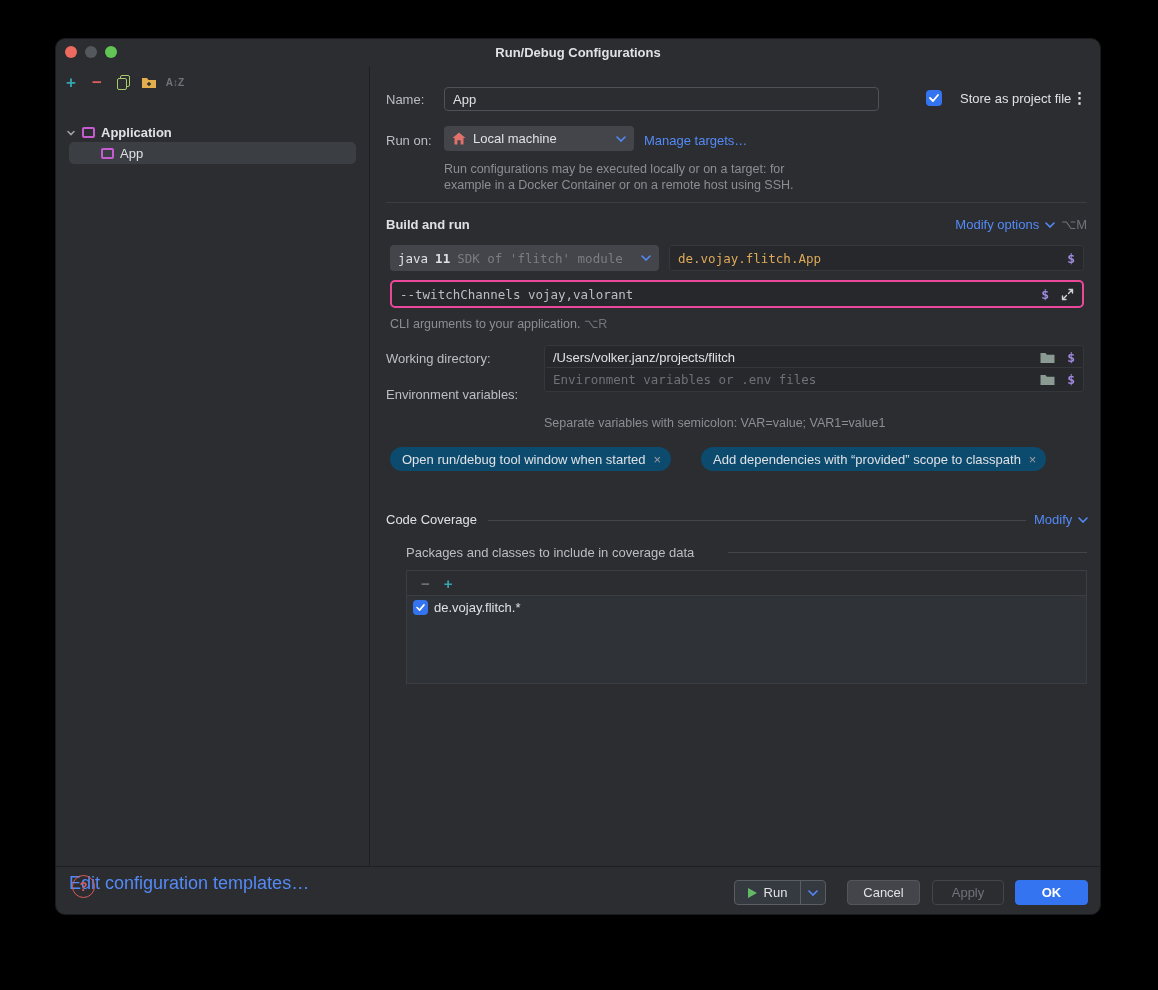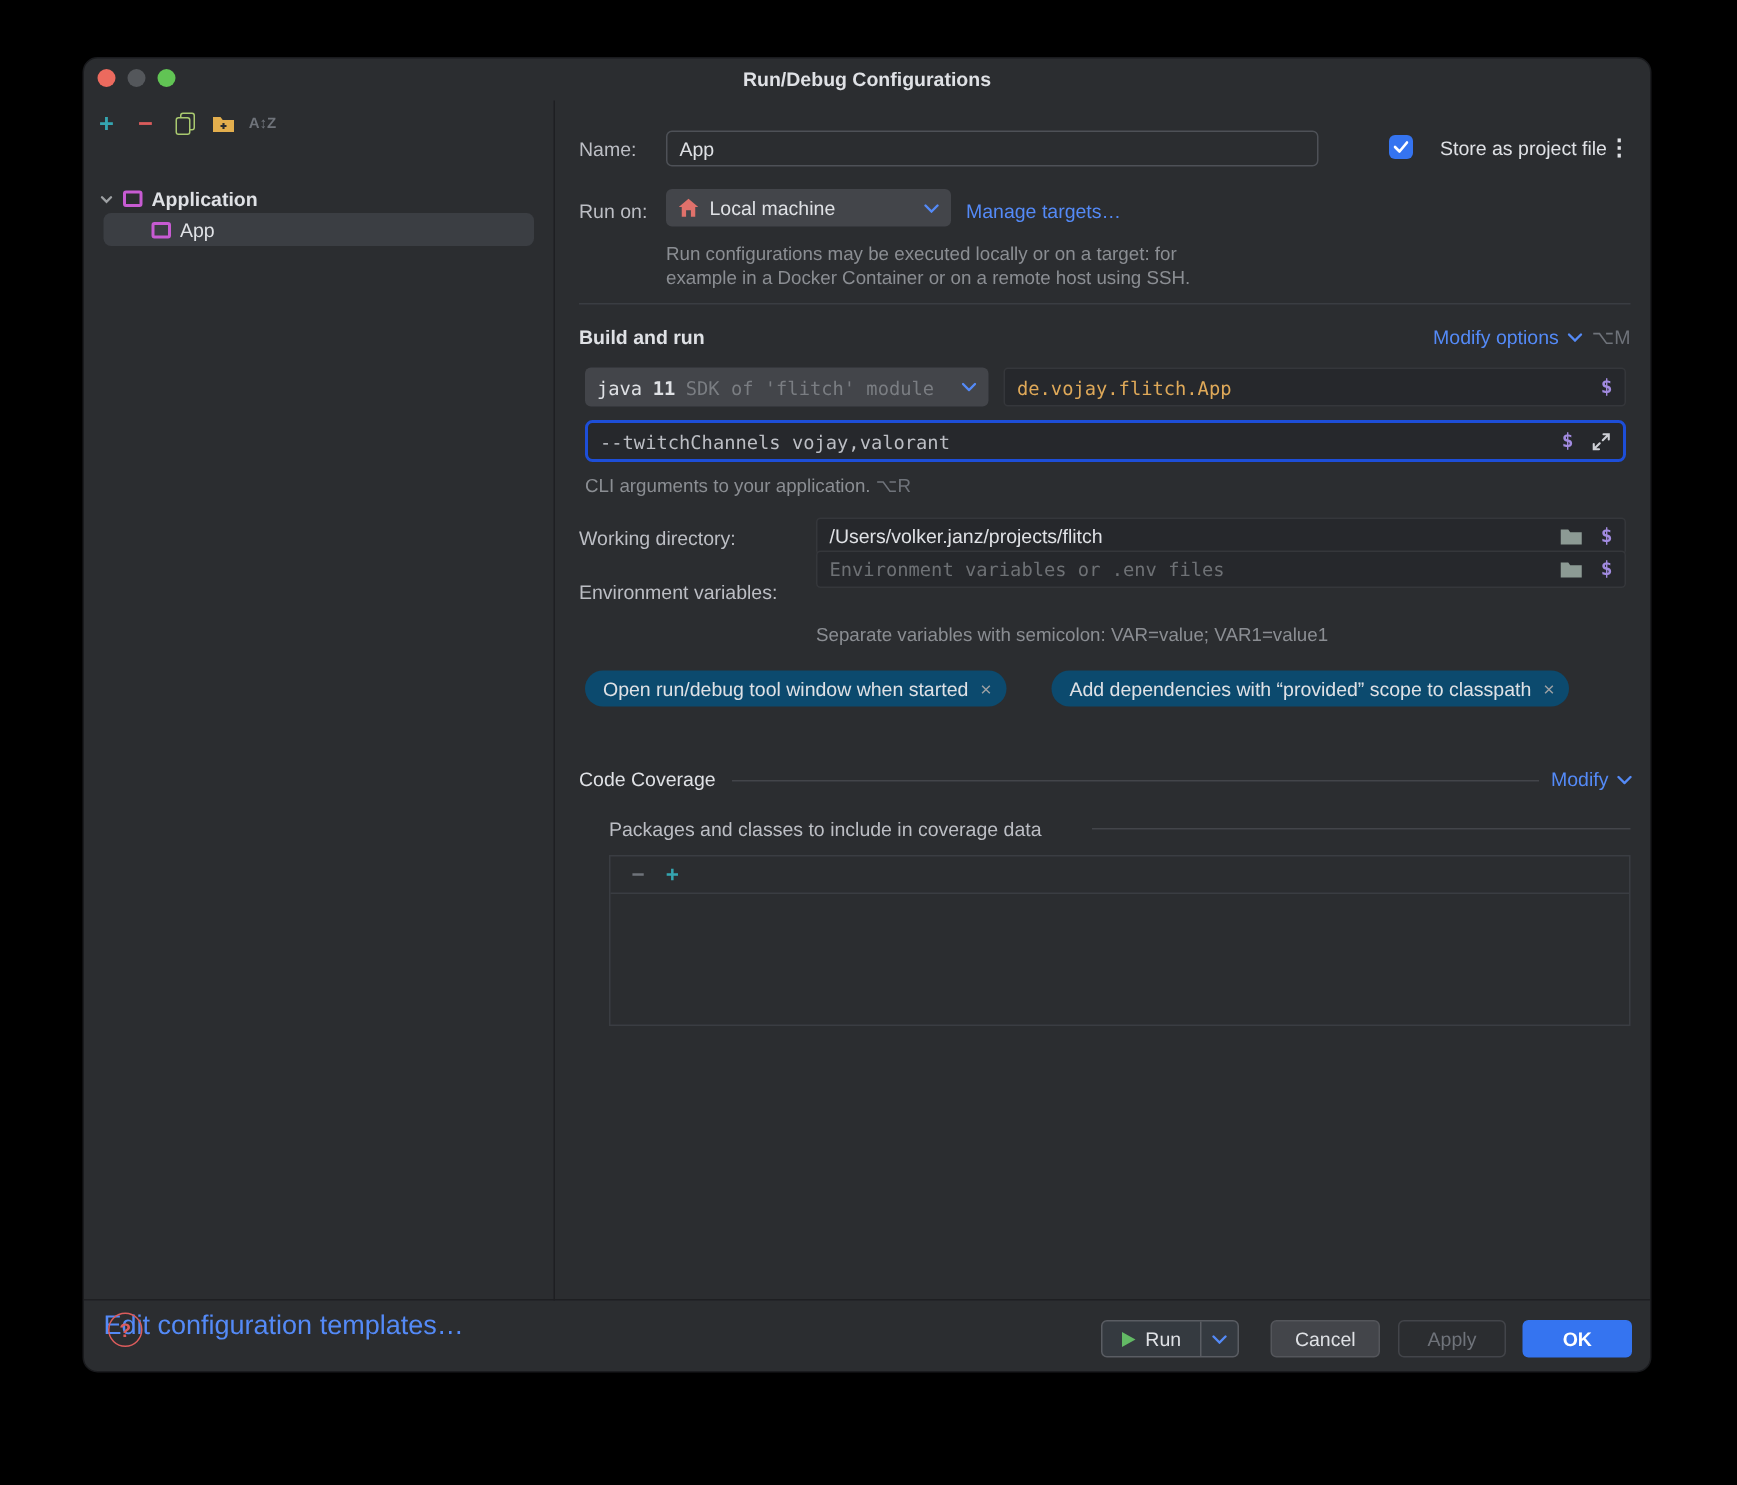--- a/index.html
+++ b/index.html
@@ -185,21 +185,21 @@
         <svg class="chev" viewBox="0 0 10 6">
           <path d="M1 1 L5 5 L9 1" fill="none" stroke="#548af7" stroke-width="1.6" stroke-linecap="round"></path>
         </svg>
       </div>
       <div class="darkfield mono" style="left:613px;top:206px;width:415px;height:26px;">
         <span style="color:#dfa959;font-size:12.5px;">de.vojay.flitch.App</span>
         <span class="spacer"></span>
         <span class="dollar">$</span>
       </div>
 
-      <div class="darkfield mono" style="left:334px;top:241px;width:694px;height:28px;border:2px solid #1d4ed8;border-radius:5px;gap:12px;">
+      <div class="darkfield mono" style="left:334px;top:241px;width:694px;height:28px;border:2px solid #ec4899;border-radius:5px;gap:12px;">
         <span style="color:#bcbec4;font-size:12.5px;">--twitchChannels vojay,valorant</span>
         <span class="spacer"></span>
         <span class="dollar">$</span>
         <svg width="13" height="13" viewBox="0 0 13 13">
           <g stroke="#ced0d6" stroke-width="1.4" fill="none" stroke-linecap="round">
             <path d="M7.5 5.5 L11.5 1.5 M8 1.5 H11.5 V5"></path>
             <path d="M5.5 7.5 L1.5 11.5 M1.5 8 V11.5 H5"></path>
           </g>
         </svg>
       </div>
@@ -247,20 +247,30 @@
       </div>
 
       <div style="position:absolute;left:350px;top:506px;font-size:13px;color:#bcbec4;">Packages and classes to include in coverage data</div>
       <div class="fieldset-line" style="left:672px;top:513px;width:359px;"></div>
 
       <div class="cov-table">
         <div class="cov-toolbar">
           <span class="glyph-minus" style="color:#6f737a;font-size:15px;">−</span>
           <span class="glyph-plus" style="font-size:15px;">+</span>
         </div>
+        <div class="cov-list">
+          <div class="cov-row">
+            <span class="checkbox">
+              <svg width="9" height="7" viewBox="0 0 10 8">
+                  <path d="M1 4 L4 7 L9 1" fill="none" stroke="#fff" stroke-width="1.8" stroke-linecap="round" stroke-linejoin="round"></path>
+                </svg>
+            </span>
+            <span>de.vojay.flitch.*</span>
+          </div>
+        </div>
       </div>
     </div>
 
     <div class="footer">
       <div class="helpbtn">
           <span>?</span>
         </div>
 
       <div class="btn btn-run">
         <div class="main">

